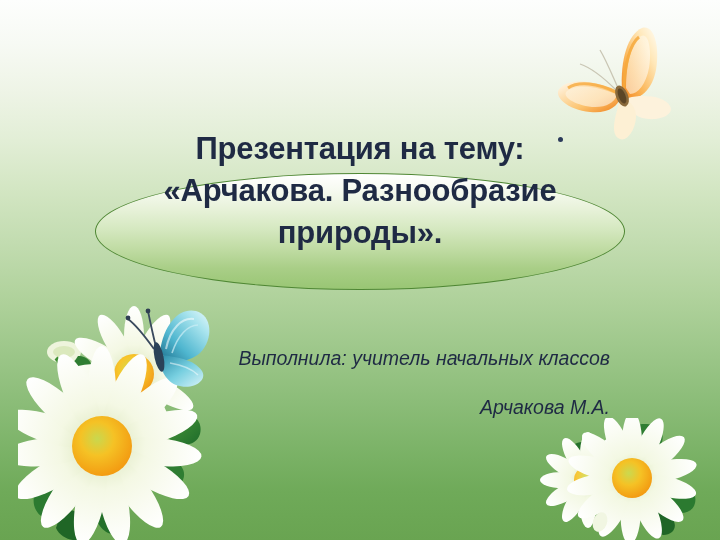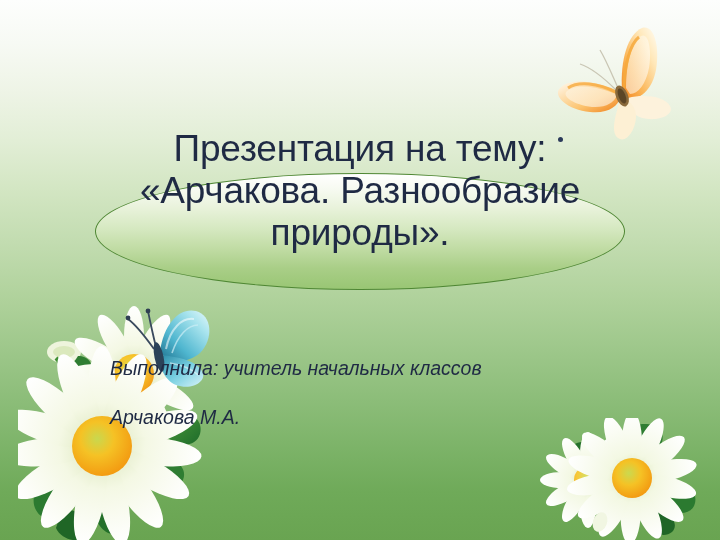--- a/index.html
+++ b/index.html
@@ -55,33 +55,33 @@
   #title-block {
     position: absolute;
     left: 60px;
     top: 128px;
     width: 600px;
     text-align: center;
     z-index: 6;
   }
   .title-line {
     color: #1f2a44;
-    font-size: 37px;
+    font-size: 31px;
     line-height: 42px;
-    font-weight: 400;
+    font-weight: 700;
     letter-spacing: -0.2px;
     white-space: nowrap;
   }
 
   #subtitle-block {
     position: absolute;
     left: 110px;
-    top: 354px;
+    top: 344px;
     width: 500px;
-    text-align: left;
+    text-align: right;
     z-index: 6;
   }
   .subtitle-line {
     color: #1f2a44;
     font-size: 19.5px;
     line-height: 28px;
     font-style: italic;
     font-weight: 400;
     white-space: nowrap;
   }

